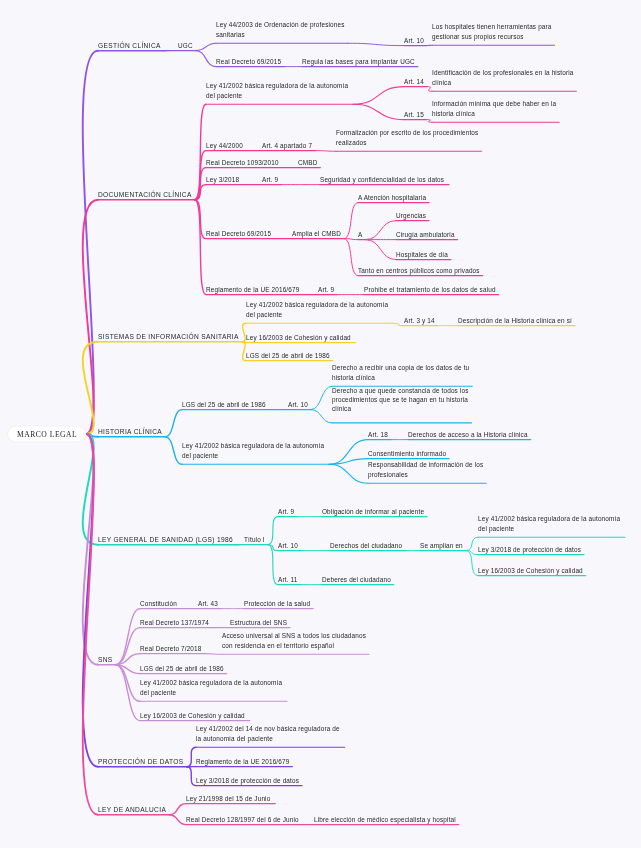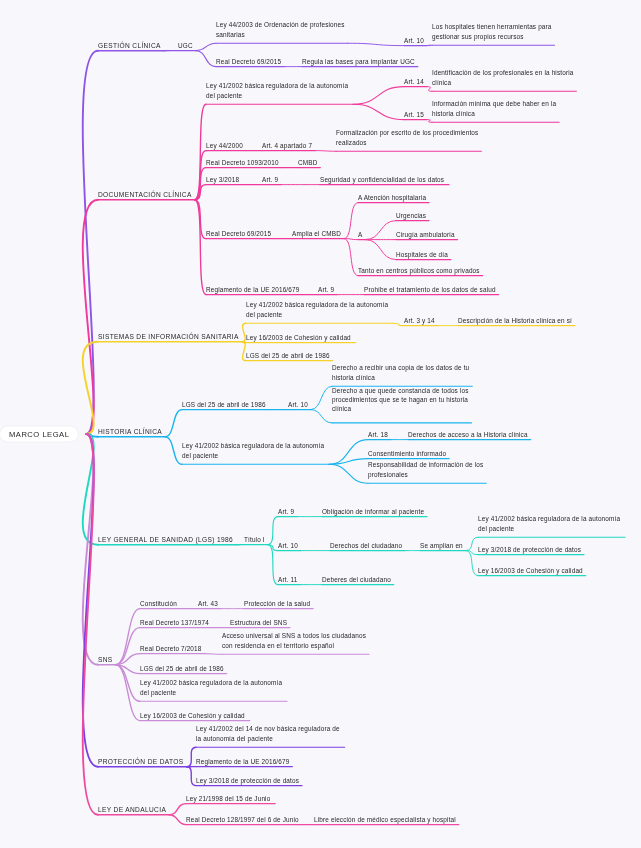--- a/index.html
+++ b/index.html
@@ -271,14 +271,14 @@
       <div class="node c lvl1" style="left: 98px; top: 762px;">PROTECCIÓN DE DATOS</div>
       <div class="node c " style="left: 196px; top: 733.36px;">Ley 41/2002 del  14 de nov básica reguladora de
 la  autonomía del paciente</div>
       <div class="node c " style="left: 196px; top: 762px;">Reglamento de la UE 2016/679</div>
       <div class="node c " style="left: 196px; top: 781px;">Ley 3/2018 de protección de datos</div>
       <div class="node c lvl1" style="left: 98px; top: 810px;">LEY DE ANDALUCIA</div>
       <div class="node c " style="left: 186px; top: 799px;">Ley 21/1998 del  15 de Junio</div>
       <div class="node c " style="left: 186px; top: 820px;">Real Decreto 128/1997 del 6 de Junio</div>
       <div class="node c " style="left: 314px; top: 820px;">Libre elección de médico especialista y hospital</div>
     </div>
-<div class="root" style="left: 0; top: 434px;">MARCO LEGAL</div>
+<div class="root" style="left: 8px; top: 434px; font-family: Liberation Serif, serif;">MARCO LEGAL</div>
   </div>
 
 </body></html>

